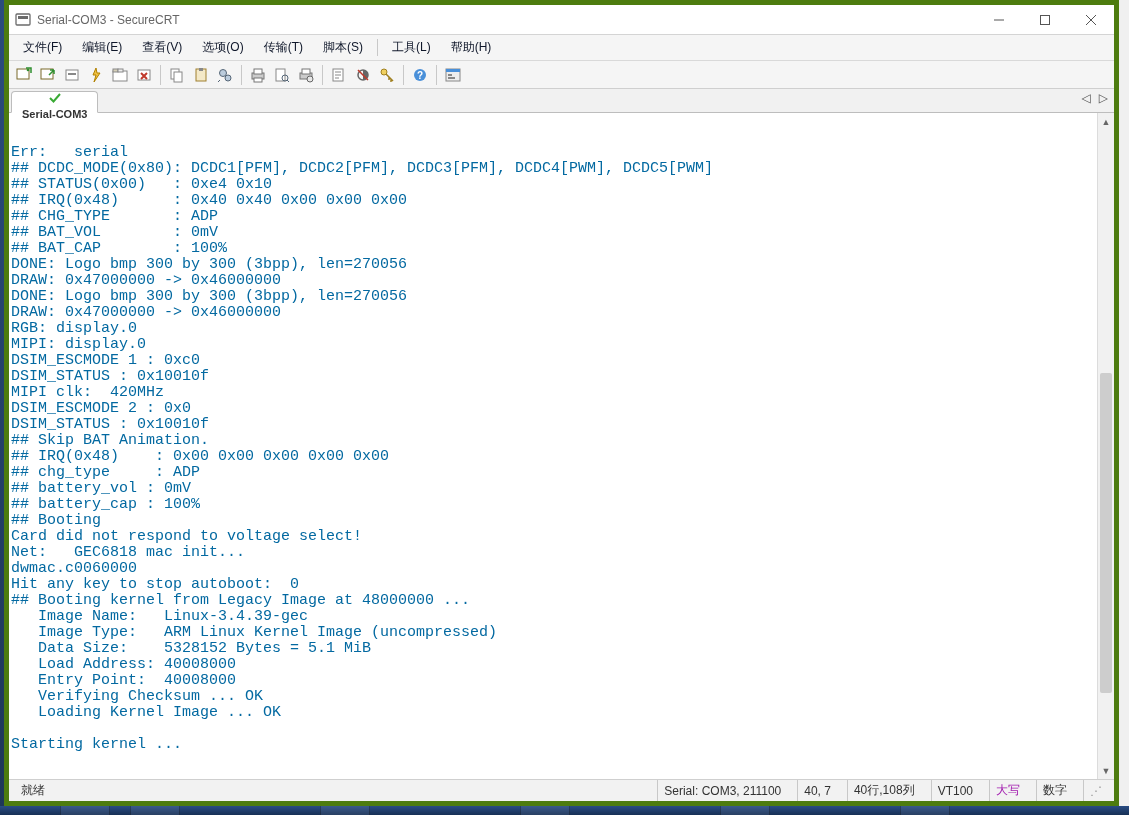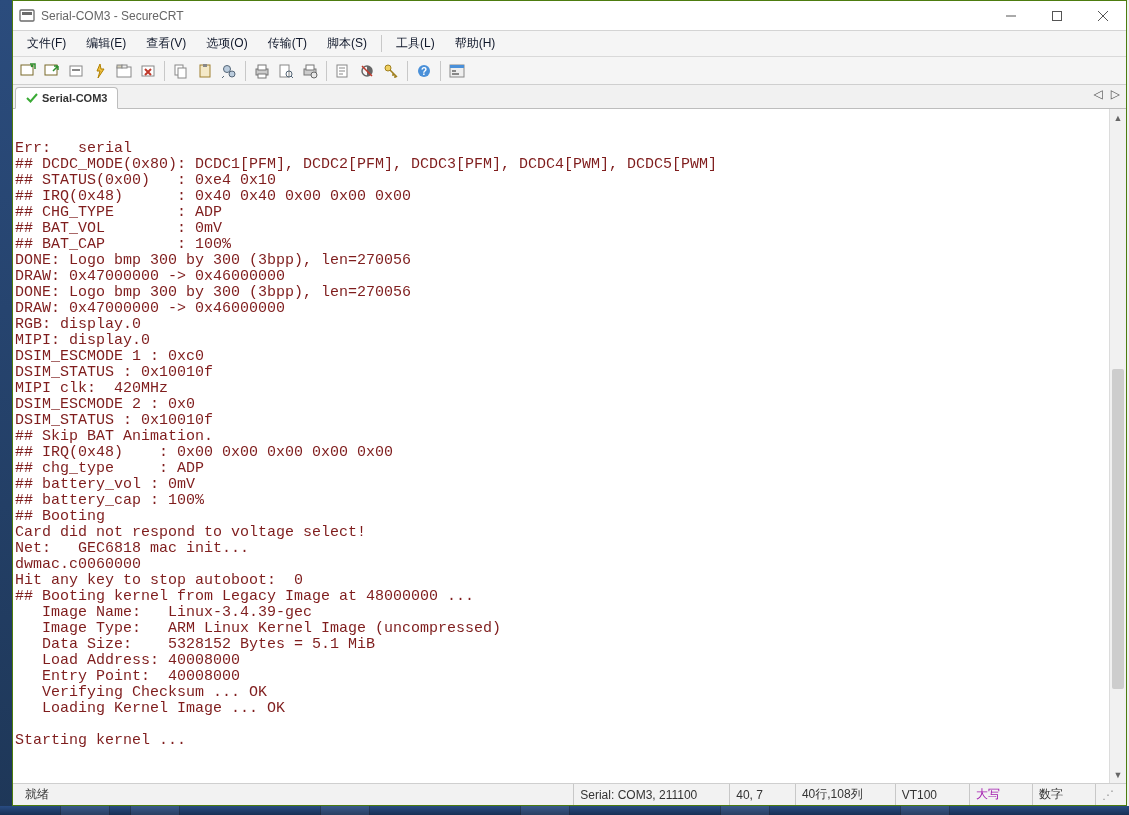--- a/index.html
+++ b/index.html
@@ -17,25 +17,25 @@
   .dock {
     position: absolute;
     left: 0; top: 0;
     width: 14px;
     height: 100%;
     background: linear-gradient(#2b4c7d,#1e3758);
     z-index: 0;
   }
   .window {
     position: absolute;
-    left: 12px; top: 0;
+    left: 4px; top: 0;
     width: 1115px;
     height: 806px;
     background: #ffffff;
-    border: 1px solid #4d7c0f;
+    border: 5px solid #4d7c0f;
     display: flex;
     flex-direction: column;
     z-index: 1;
   }
   .titlebar {
     height: 30px;
     background: #ffffff;
     border-bottom: 1px solid #d4d4d4;
     display: flex;
     align-items: center;
@@ -112,20 +112,21 @@
     border-radius: 4px 4px 0 0;
     background: #ffffff;
     padding: 0 10px;
     display: flex;
     align-items: center;
     gap: 4px;
     margin-bottom: -1px;
     font-size: 11px;
     font-weight: bold;
     color: #333;
+    flex-direction: column;
   }
   .tab .chk {
     width: 12px; height: 12px;
     color: #3aaa35;
   }
   .tabstrip .navarrows {
     position: absolute;
     right: 6px; top: 2px;
     display: flex;
     gap: 8px;
@@ -135,21 +136,21 @@
 
   .terminal-wrap {
     flex: 1;
     position: relative;
     display: flex;
   }
   .terminal {
     flex: 1;
     overflow: auto;
     background: #ffffff;
-    color: #7f1d1d;
+    color: #0369a1;
     font-family: Consolas, "Courier New", monospace;
     font-size: 15px;
     line-height: 16px;
     padding: 0 2px 4px 2px;
     white-space: pre;
     margin-top: 32px;
   }
   .terminal-wrap .vscroll {
     width: 17px;
     background: #f1f1f1;
@@ -170,21 +171,21 @@
     font-size: 9px;
   }
   .vscroll .upbtn { top: 0; }
   .vscroll .dnbtn { bottom: 0; }
 
   .statusbar {
     height: 22px;
     display: flex;
     align-items: center;
     padding: 0 6px;
-    gap: 26px;
+    gap: 10px;
     background: #f2f2f2;
     border-top: 1px solid #cfcfcf;
     font-size: 12px;
     color: #333;
   }
   .statusbar .flex { flex: 1; }
   .statusbar .cell { padding: 0 6px; border-left: 1px solid #c8c8c8; height: 100%; display: flex; align-items: center; }
   .statusbar .cell.first { border-left: none; }
   .statusbar .dim { color: #a21caf; }
 

